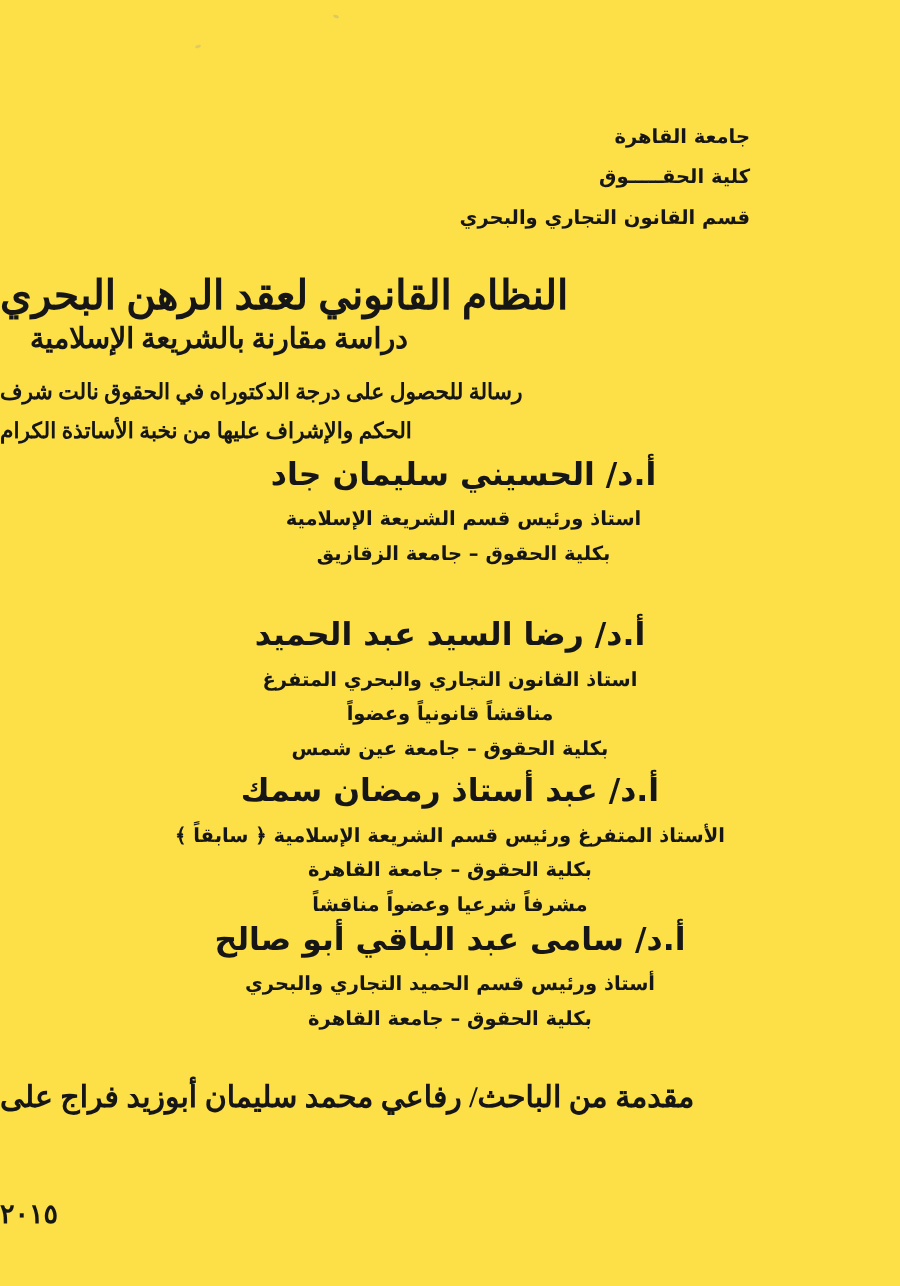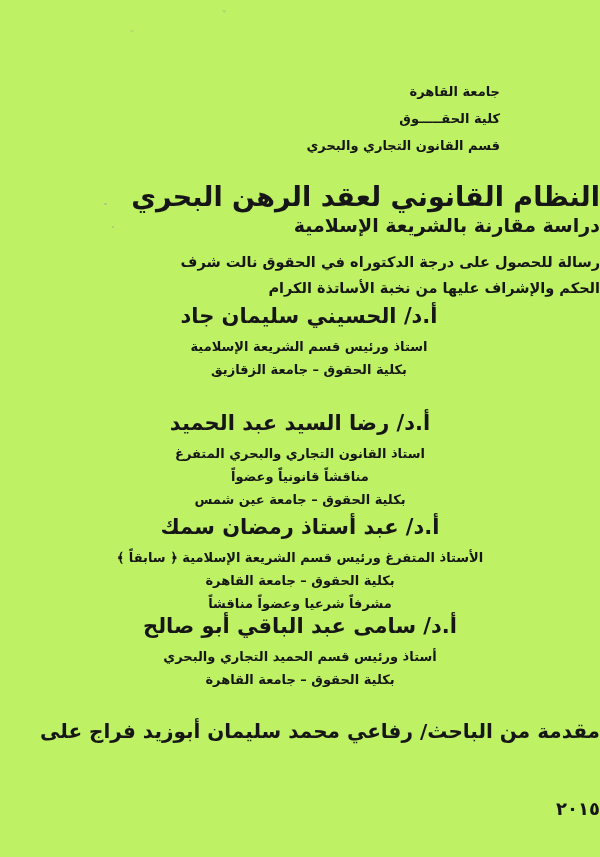--- a/index.html
+++ b/index.html
@@ -1,33 +1,33 @@
 <!DOCTYPE html>
 <html lang="ar" dir="rtl"><head>
 <meta charset="utf-8">
 <style>
   html,body{margin:0;padding:0;}
   .page{
     position:relative;
     width:600px;height:857px;
-    background:#bef264;
+    background:#fde047;
     overflow:hidden;
     font-family:"DejaVu Sans","Liberation Sans",sans-serif;
     color:#161616;
     direction:rtl;
   }
-  .abs{position:absolute;left:0;right:0;text-align:right;}
+  .abs{position:absolute;left:0;right:0;text-align:left;font-family:Liberation Serif, serif;}
   
   .hdr{
     position:absolute;top:78px;right:100px;
     text-align:right;font-size:13px;font-weight:bold;line-height:27px;
     letter-spacing:.2px;
   }
   .title-main{top:181px;font-size:27px;font-weight:bold;}
-  .title-sub{top:214px;font-size:19px;font-weight:bold;}
+  .title-sub{top:214px;font-size:19px;font-weight:bold;padding-left:20px;}
   .stmt{top:249px;font-size:14.5px;font-weight:bold;line-height:26px;}
   .prof{position:absolute;left:0;right:0;text-align:center;}
   .prof-name{font-size:21px;font-weight:bold;line-height:30px;margin-bottom:4px;}
   .prof-line{font-size:13px;font-weight:bold;line-height:23px;}
   .prof1{top:301px;margin-left:18px;}
   .prof2{top:408px;}
   .prof3{top:512px;}
   .prof4{top:611px;}
   .researcher{top:719px;font-size:20px;font-weight:bold;}
   .year{top:798px;font-size:18px;font-weight:bold;letter-spacing:2px;}

